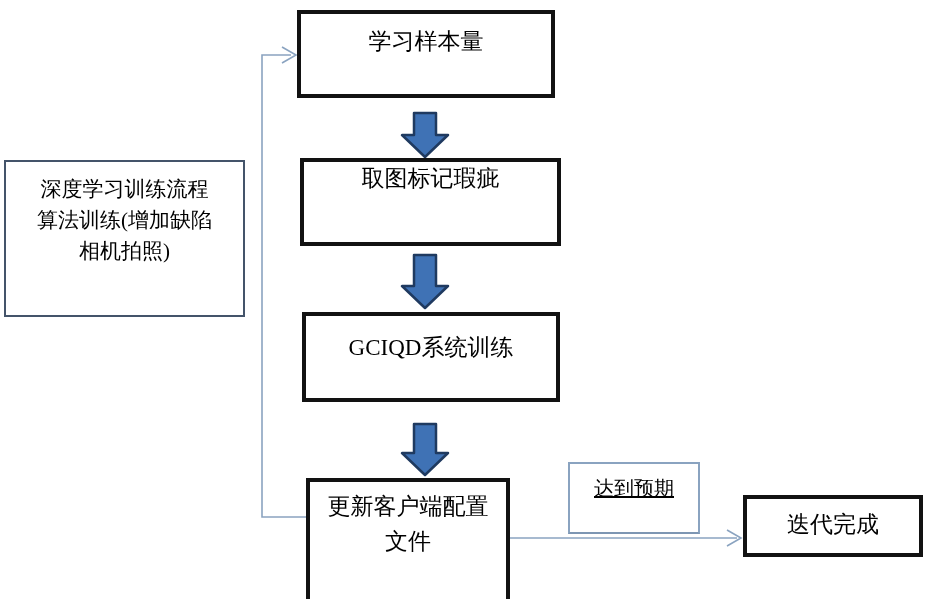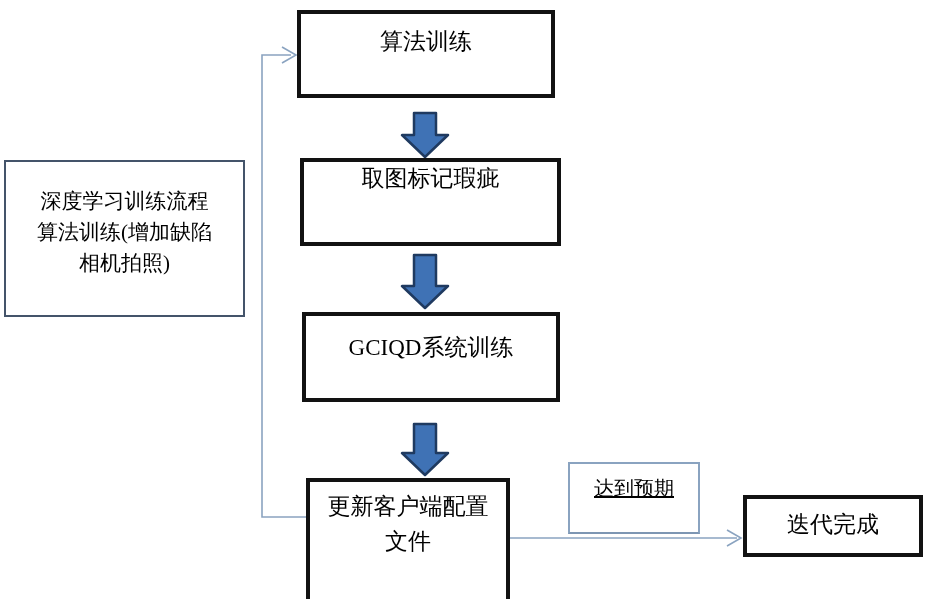--- a/index.html
+++ b/index.html
@@ -21,21 +21,21 @@
   }
   .thick{border:4px solid #121212;}
   .node-camera{left:297px;top:10px;width:258px;height:88px;padding-top:14px;}
   .node-mark{left:300px;top:158px;width:261px;height:88px;padding-top:3px;}
   .node-gciqd{left:302px;top:312px;width:258px;height:90px;padding-top:18px;}
   .node-update{left:306px;top:478px;width:204px;height:131px;padding-top:7px;line-height:35px;}
   .node-done{left:743px;top:495px;width:180px;height:62px;padding-top:12px;}
   .note-left{
     left:4px;top:160px;width:241px;height:157px;
     border:2px solid #44546a;
-    font-size:21px;line-height:31px;padding-top:24px;
+    font-size:21px;line-height:31px;padding-top:12px;
   }
   .note-left .gap{}
   .label-expect{
     left:568px;top:462px;width:132px;height:72px;
     border:2px solid #8aa3c0;
     border-bottom-color:#7d96b3;
     font-size:20px;padding-top:12px;text-decoration:underline;
   }
   svg.overlay{position:absolute;left:0;top:0;width:935px;height:599px;pointer-events:none;}
   .conn{stroke:#8aa3c0;stroke-width:1.6;fill:none;}
@@ -59,21 +59,21 @@
     <polygon class="blockarrow" points="414,424 436,424 436,453 448,453 425,475 402,453 414,453"></polygon>
   </svg>
 
   <div class="node note-left">
     <div>深度学习训练流程</div>
     <div class="gap">算法训练(增加缺陷</div>
     <div>相机拍照)</div>
   </div>
 
   <div class="node thick node-camera">
-    <span>算法训练</span>
+    <span>学习样本量</span>
   </div>
 
   <div class="node thick node-mark">
     <span>取图标记瑕疵</span>
   </div>
 
   <div class="node thick node-gciqd">
     <span>GCIQD系统训练</span>
   </div>
 

